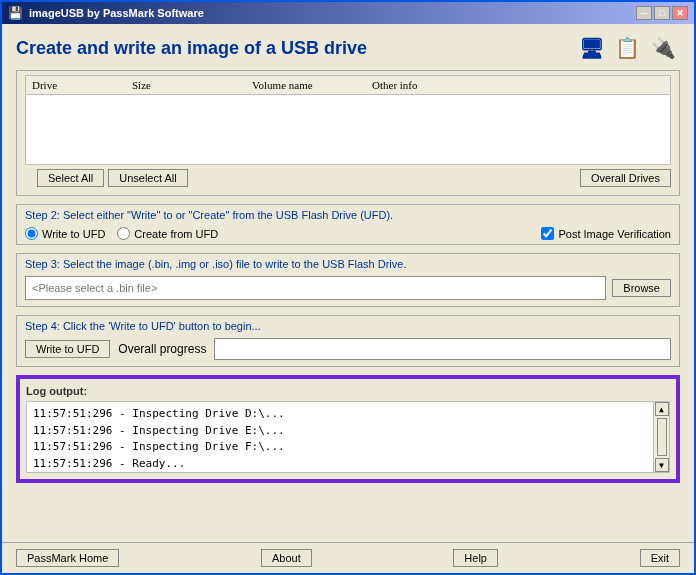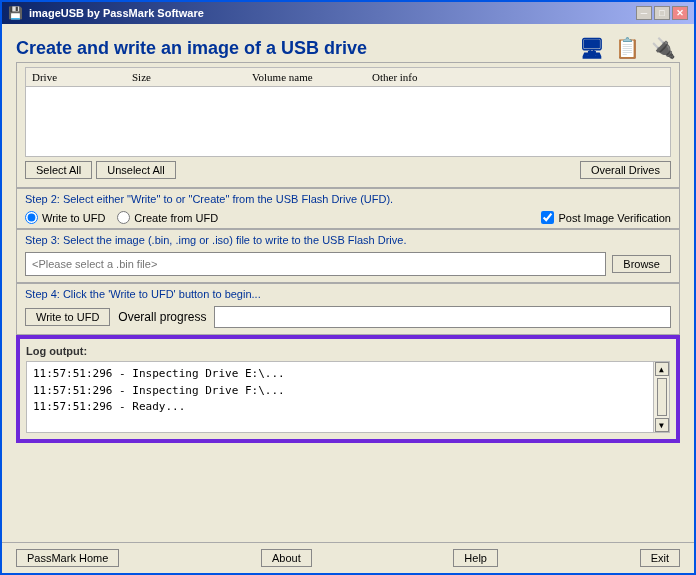--- a/index.html
+++ b/index.html
@@ -52,21 +52,21 @@
       align-items: center;
       justify-content: center;
       font-weight: bold;
     }
     .title-btn.close { background: #e88; }
     .content {
       padding: 10px 14px;
       flex: 1;
       display: flex;
       flex-direction: column;
-      gap: 0;
+      gap: 8px;
     }
     .main-title {
       font-size: 18px;
       font-weight: bold;
       color: #003399;
       display: flex;
       align-items: center;
       justify-content: space-between;
     }
     .title-icons {
@@ -97,21 +97,21 @@
       font-family: Liberation Serif, serif;
     }
     .table-header span { padding: 1px 2px; }
     .table-body { height: 65px; }
     .btn-row {
       display: flex;
       align-items: center;
       justify-content: space-between;
       margin-top: 4px;
     }
-    .btn-row-left { display: flex; gap: 4px; }
+    .btn-row-left { display: flex; gap: 4px; margin-left: 12px; }
     button {
       background: #ece9d8;
       border: 1px solid #888;
       padding: 2px 10px;
       font-size: 11px;
       cursor: pointer;
       font-family: inherit;
     }
     .step2-row {
       display: flex;
@@ -328,20 +328,21 @@
         <button>Write to UFD</button>
         <span>Overall progress</span>
         <div class="progress-bar"></div>
       </div>
     </div>
 
     <div class="log-section">
       <div class="log-label">Log output:</div>
       <div class="log-content" style="padding-right: 20px; position: relative;">
         <div class="log-content-inner">
+          <div>11:57:51:296 - Inspecting Drive D:\...</div>
           <div>11:57:51:296 - Inspecting Drive E:\...</div>
           <div>11:57:51:296 - Inspecting Drive F:\...</div>
           <div>11:57:51:296 - Ready...</div>
         </div>
         <div class="log-scrollbar" style="position:absolute;right:0;top:0;">
           <div class="scroll-up">▲</div>
           <div class="scroll-thumb"></div>
           <div class="scroll-down">▼</div>
         </div>
       </div>

